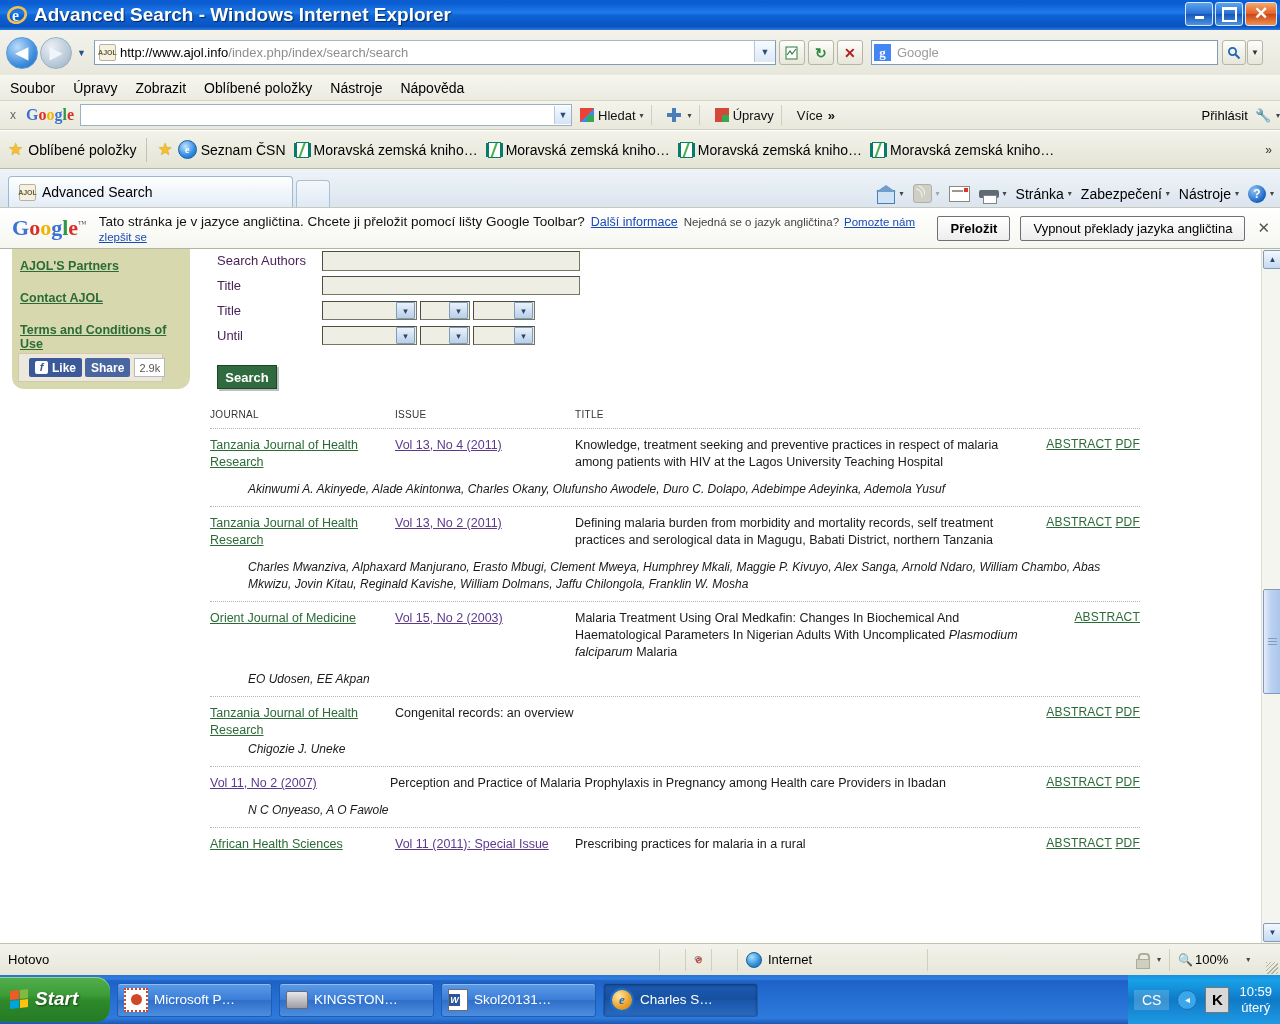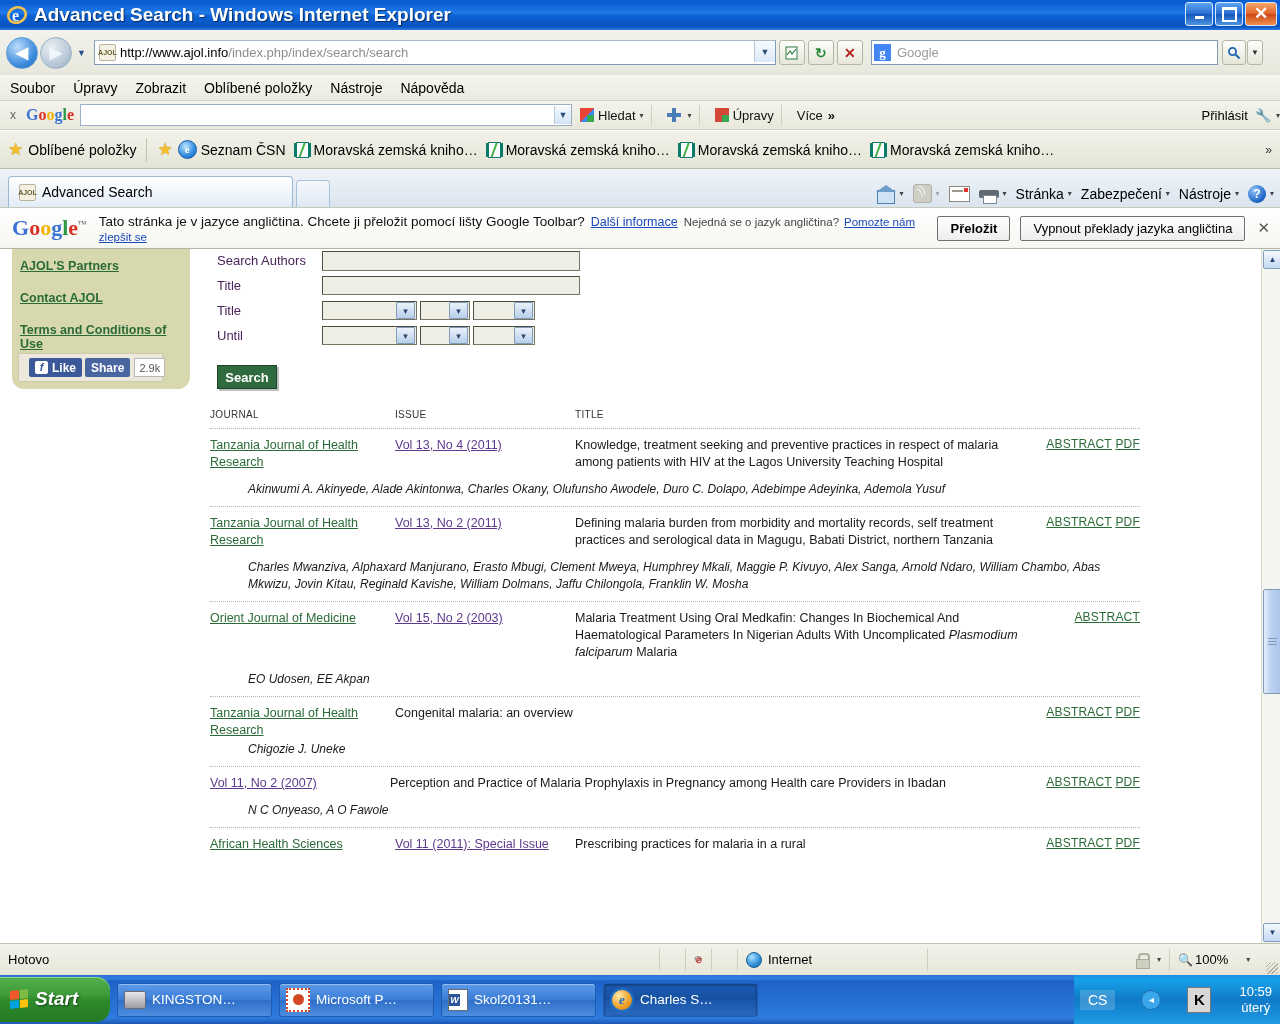--- a/index.html
+++ b/index.html
@@ -394,21 +394,20 @@
   .ic-word span{display:block;width:11px;height:12px;background:#2b579a;color:#fff;font-size:9px;
     font-weight:bold;text-align:center;line-height:12px;}
   .ic-ie{width:20px;height:20px;border-radius:50%;margin-right:6px;flex:0 0 auto;
     background:radial-gradient(circle at 35% 30%,#ffe9a8,#f0a32c 55%,#d07f10);
     border:2px solid #1c6fc4;color:#1c6fc4;font-family:"Liberation Serif",serif;
     font-size:13px;font-weight:bold;display:flex;align-items:center;justify-content:center;}
   .tray{
     margin-left:auto;height:49px;display:flex;align-items:center;
     background:linear-gradient(to bottom,#1b8fe0 0%,#18a2e8 10%,#0f7ac8 50%,#1f9ae4 100%);
     padding:0 8px 0 6px;
-    gap:18px;
   }
   .tray .cs{color:#fff;font-size:14px;background:rgba(255,255,255,.18);padding:2px 8px;margin-right:8px;}
   .tray .chev{width:18px;height:18px;border-radius:50%;background:#3aa7ea;border:1px solid #1d6fb0;
     color:#fff;font-size:10px;display:flex;align-items:center;justify-content:center;margin-right:8px;}
   .tray .kic{width:22px;height:24px;background:#d8d8d8;border:1px solid #777;margin-right:10px;
     color:#000;font-size:15px;font-weight:bold;display:flex;align-items:center;justify-content:center;}
   .clock{color:#fff;font-size:13px;text-align:center;line-height:16px;}
 </style>
 </head>
 <body>
@@ -704,21 +703,21 @@
         <span class="c1"><a class="jlink">Orient Journal of Medicine</a></span>
         <span class="c2"><a class="ilink">Vol 15, No 2 (2003)</a></span>
         <span class="c3"><span>Malaria Treatment Using Oral Medkafin: Changes In Biochemical And Haematological Parameters In Nigerian Adults With Uncomplicated </span><span class="ital">Plasmodium falciparum</span><span> Malaria</span></span>
         <span class="c4"><a class="alink">ABSTRACT</a></span>
       </div>
       <div class="authors">EO Udosen, EE Akpan</div>
       <div class="rsep"></div>
 
       <div class="rrow">
         <span class="c1"><a class="jlink">Tanzania Journal of Health Research</a></span>
-        <span class="c3">Congenital malaria: an overview</span>
+        <span class="c3">Congenital records: an overview</span>
         <span class="c4"><a class="alink">ABSTRACT</a> <a class="alink">PDF</a></span>
       </div>
       <div class="authors" style="padding-top:2px;">Chigozie J. Uneke</div>
       <div class="rsep"></div>
 
       <div class="rrow">
         <span class="c2"><a class="ilink">Vol 11, No 2 (2007)</a></span>
         <span class="c3">Perception and Practice of Malaria Prophylaxis in Pregnancy among Health care Providers in Ibadan</span>
         <span class="c4"><a class="alink">ABSTRACT</a> <a class="alink">PDF</a></span>
       </div>
@@ -777,28 +776,28 @@
       <span class="flag">
           <i></i>
           <i></i>
           <i></i>
           <i></i>
         </span>
       <span class="slabel">Start</span>
     </div>
 
     <div class="tbtn">
-      <i class="ic-usb"></i>
-      <span class="tlbl">KINGSTON…</span>
-    </div>
-    <div class="tbtn">
       <i class="ic-ppt">
           <span></span>
         </i>
       <span class="tlbl">Microsoft P…</span>
+    </div>
+    <div class="tbtn">
+      <i class="ic-usb"></i>
+      <span class="tlbl">KINGSTON…</span>
     </div>
     <div class="tbtn">
       <i class="ic-word">
           <span>W</span>
         </i>
       <span class="tlbl">Skol20131…</span>
     </div>
     <div class="tbtn active">
       <i class="ic-ie">e</i>
       <span class="tlbl">Charles S…</span>

